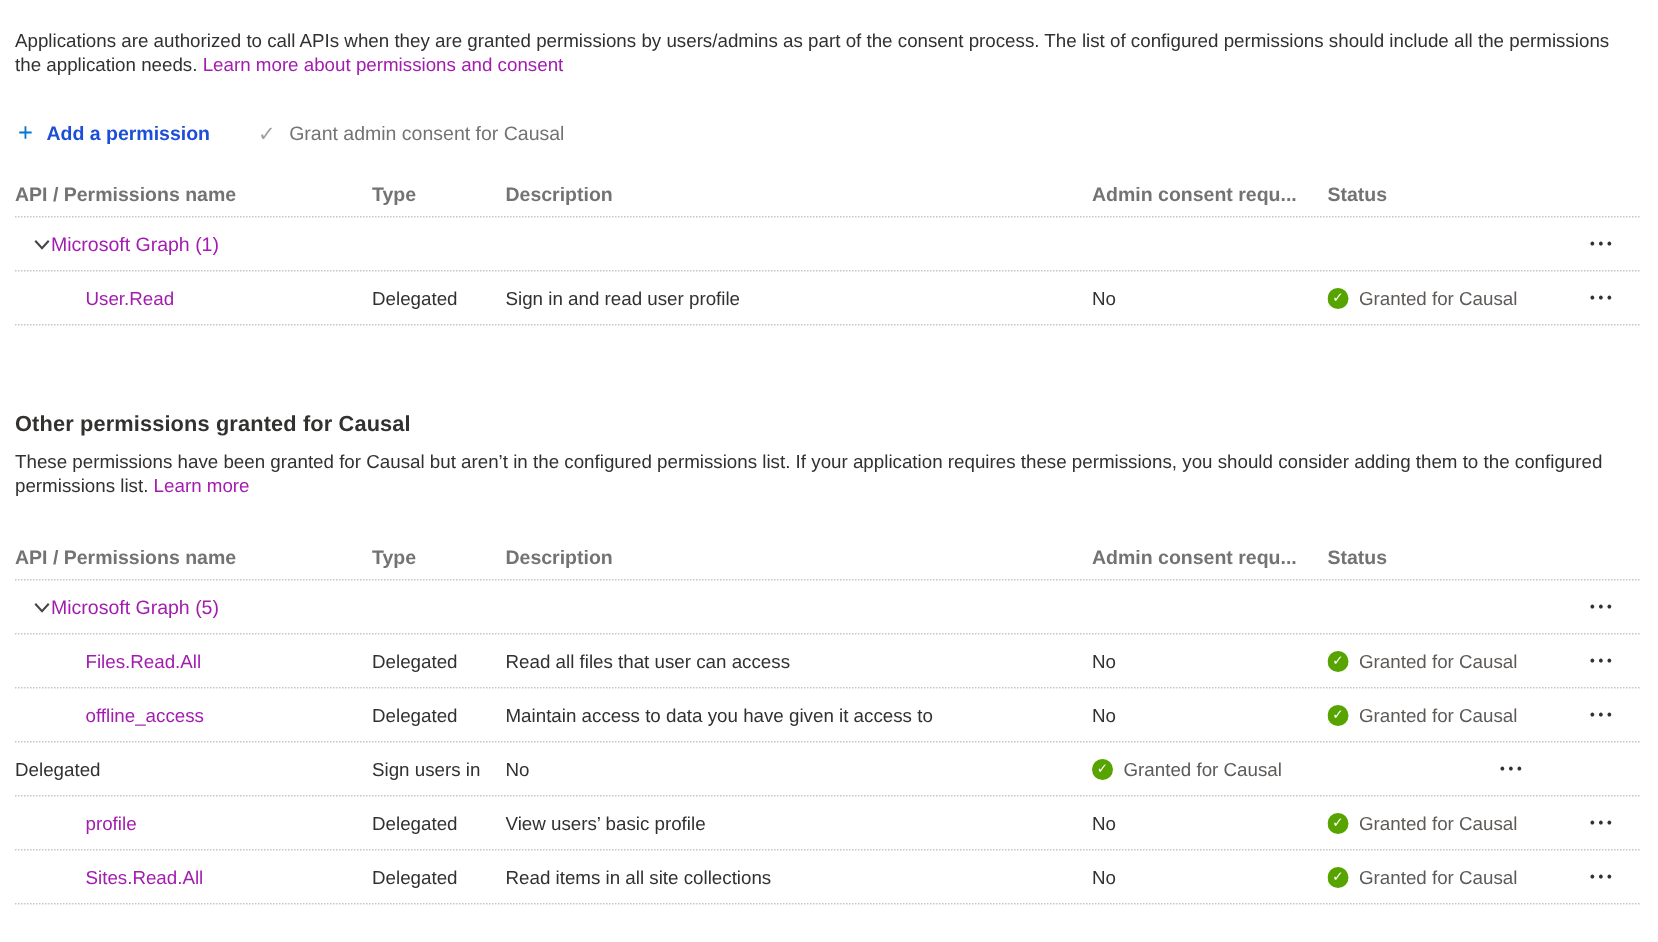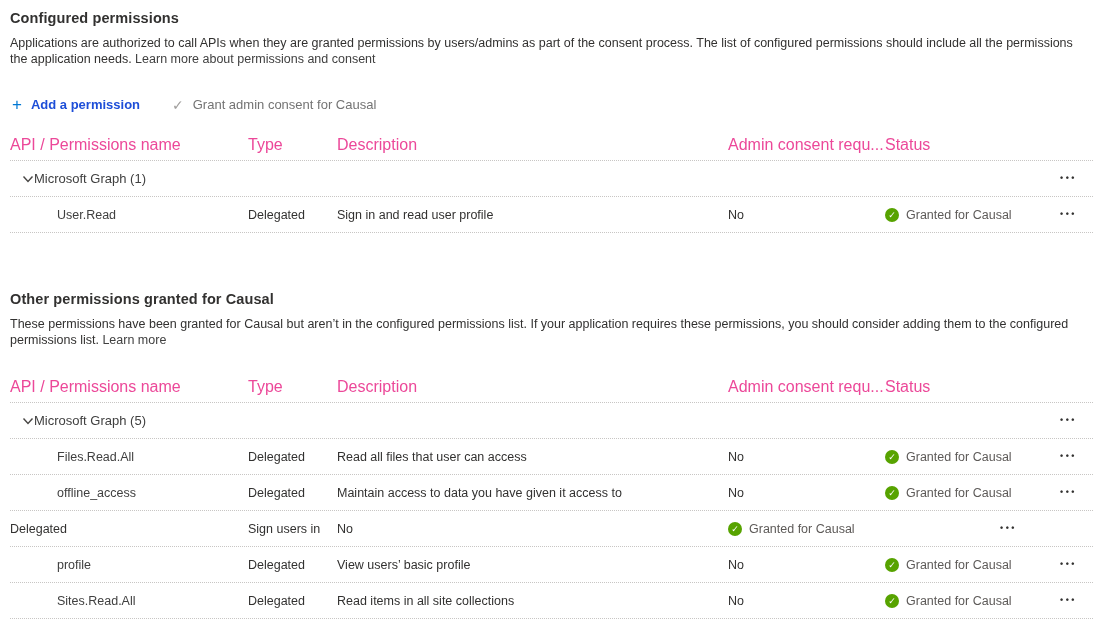--- a/index.html
+++ b/index.html
@@ -18,21 +18,21 @@
     letter-spacing: 0.1px;
   }
   .section-desc {
     margin-top: 9px;
     font-size: 12.5px;
     line-height: 16px;
     color: #323130;
     max-width: 1083px;
   }
   a.link, .link {
-    color: #404040;
+    color: #a21caf;
     text-decoration: none;
     cursor: pointer;
   }
 
   
   .toolbar {
     margin-top: 27px;
     display: flex;
     align-items: center;
     gap: 28px;
@@ -63,23 +63,23 @@
   .perm-table { margin-top: 15px; width: 1083px; }
   .trow {
     display: grid;
     grid-template-columns: 238px 89px 391px 157px 148px 1fr;
     align-items: center;
     border-bottom: 1px dotted #c8c6c4;
   }
   .trow.thead { height: 31px; }
   .trow.tbody { height: 36px; }
   .th {
-    font-weight: 400;
-    font-size: 16px;
-    color: #ec4899;
+    font-weight: 700;
+    font-size: 13px;
+    color: #737373;
     white-space: nowrap;
     overflow: hidden;
   }
   .td { font-size: 12.5px; color: #323130; white-space: nowrap; overflow: hidden; }
   .cell-name-indent { padding-left: 47px; }
   .group-cell {
     display: flex;
     align-items: center;
     padding-left: 12px;
     grid-column: 1 / 6;
@@ -106,21 +106,20 @@
   }
 
   .section-other { margin-top: 58px; }
 </style>
 </head>
 <body>
 
 <div class="page">
 
   <div class="section">
-    <div class="section-title">Configured permissions</div>
     <div class="section-desc">
       <span>Applications are authorized to call APIs when they are granted permissions by users/admins as part of the consent process. The list of configured permissions should include all the permissions the application needs.</span>
       <a class="link">Learn more about permissions and consent</a>
     </div>
 
     <div class="toolbar">
       <button class="toolbar-btn">
         <span class="plus-glyph">+</span>
         <span class="btn-label">Add a permission</span>
       </button>

